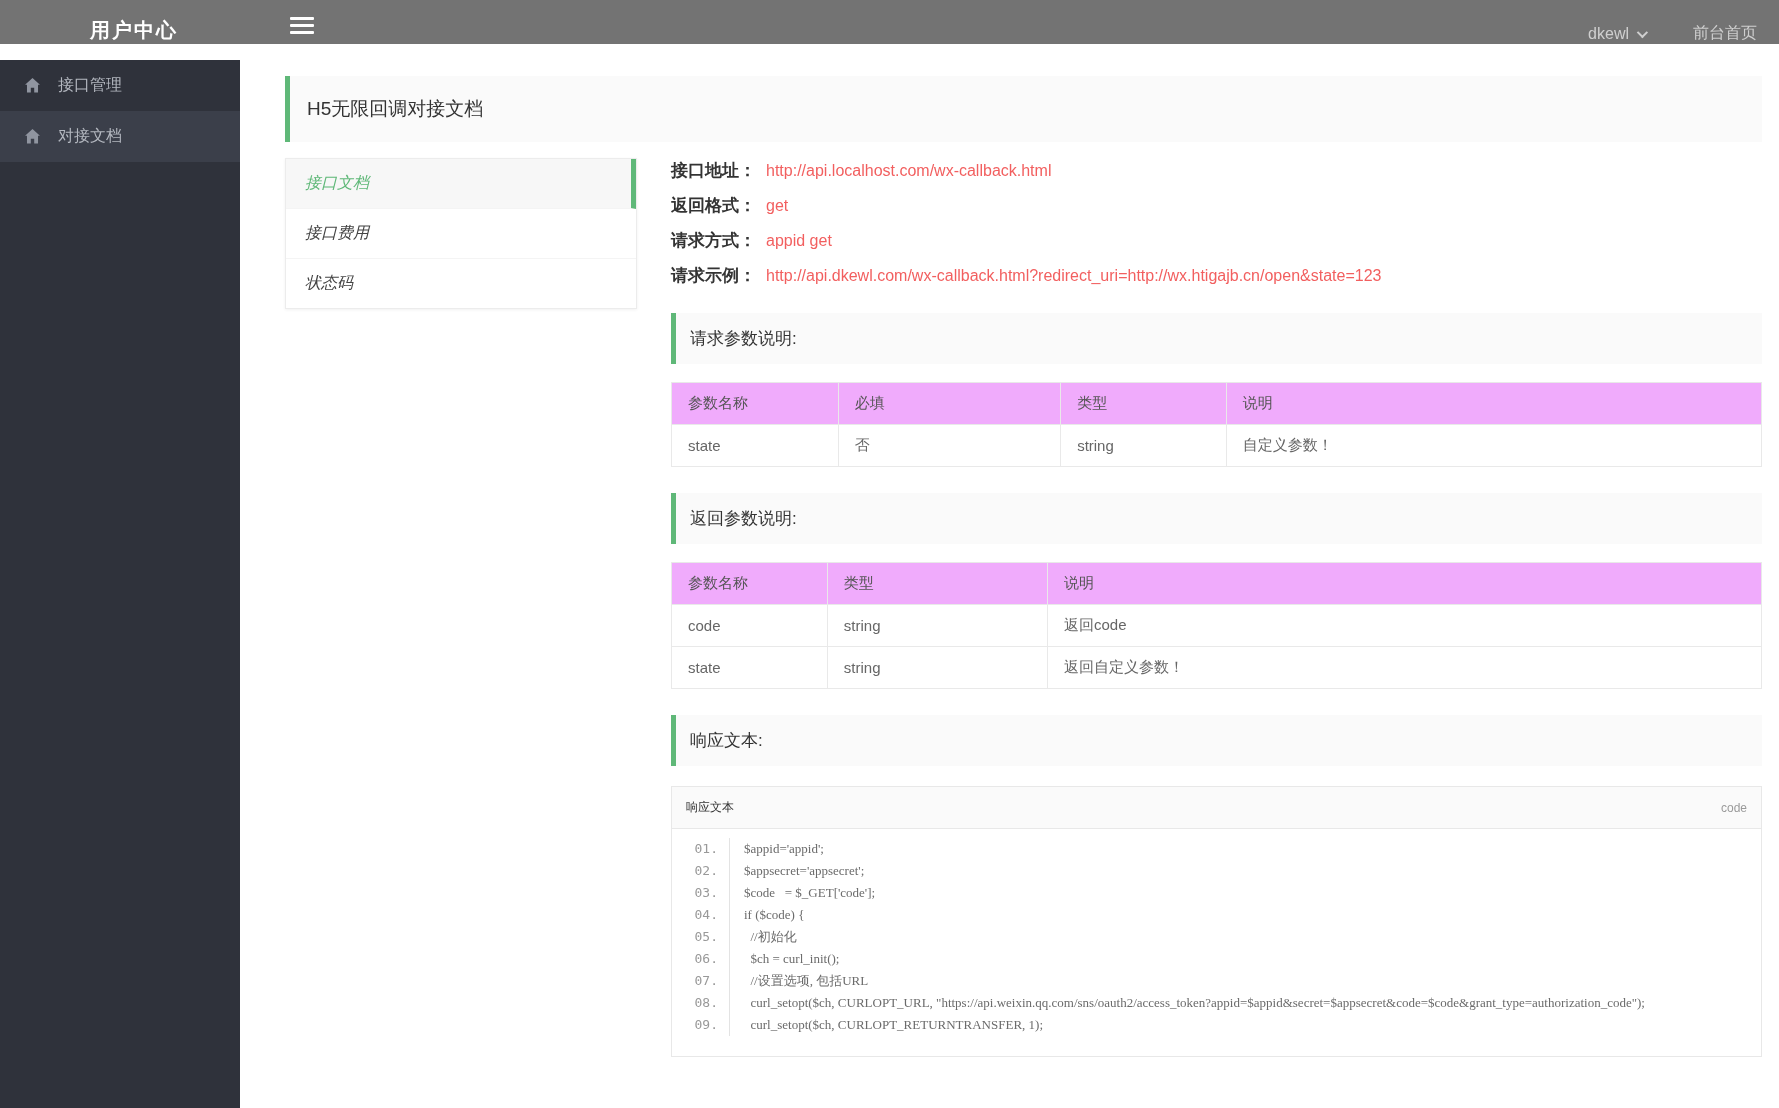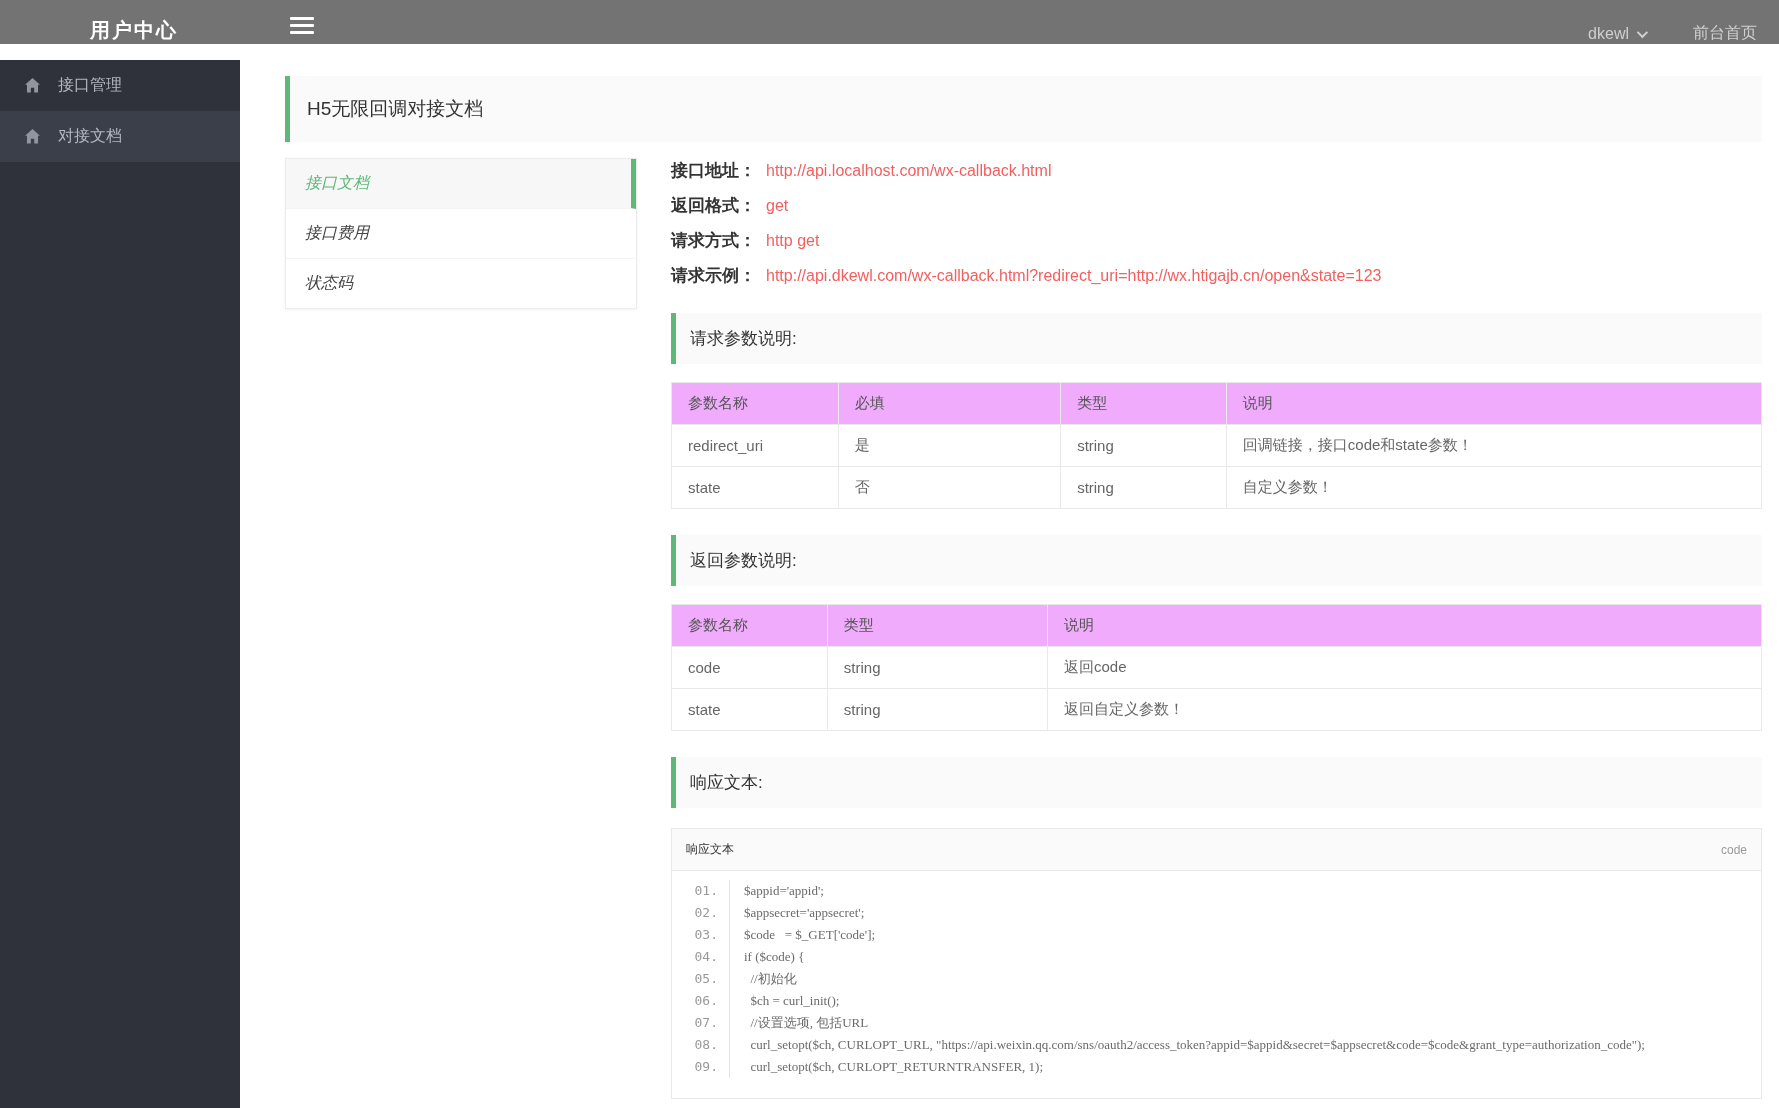--- a/index.html
+++ b/index.html
@@ -119,45 +119,39 @@
           <div class="info-row">
             <span class="info-label">接口地址：</span>
             <a class="info-value">http://api.localhost.com/wx-callback.html</a>
           </div>
           <div class="info-row">
             <span class="info-label">返回格式：</span>
             <a class="info-value">get</a>
           </div>
           <div class="info-row">
             <span class="info-label">请求方式：</span>
-            <a class="info-value">http get</a>
+            <a class="info-value">appid get</a>
           </div>
           <div class="info-row">
             <span class="info-label">请求示例：</span>
             <a class="info-value">http://api.dkewl.com/wx-callback.html?redirect_uri=http://wx.htigajb.cn/open&amp;state=123</a>
           </div>
         </div>
 
         <div class="section-header">请求参数说明:</div>
         <table class="params t4">
           <thead>
             <tr>
               <th>参数名称</th>
               <th>必填</th>
               <th>类型</th>
               <th>说明</th>
             </tr>
           </thead>
           <tbody>
-            <tr>
-              <td>redirect_uri</td>
-              <td>是</td>
-              <td>string</td>
-              <td>回调链接，接口code和state参数！</td>
-            </tr>
             <tr>
               <td>state</td>
               <td>否</td>
               <td>string</td>
               <td>自定义参数！</td>
             </tr>
           </tbody>
         </table>
 
         <div class="section-header">返回参数说明:</div>

